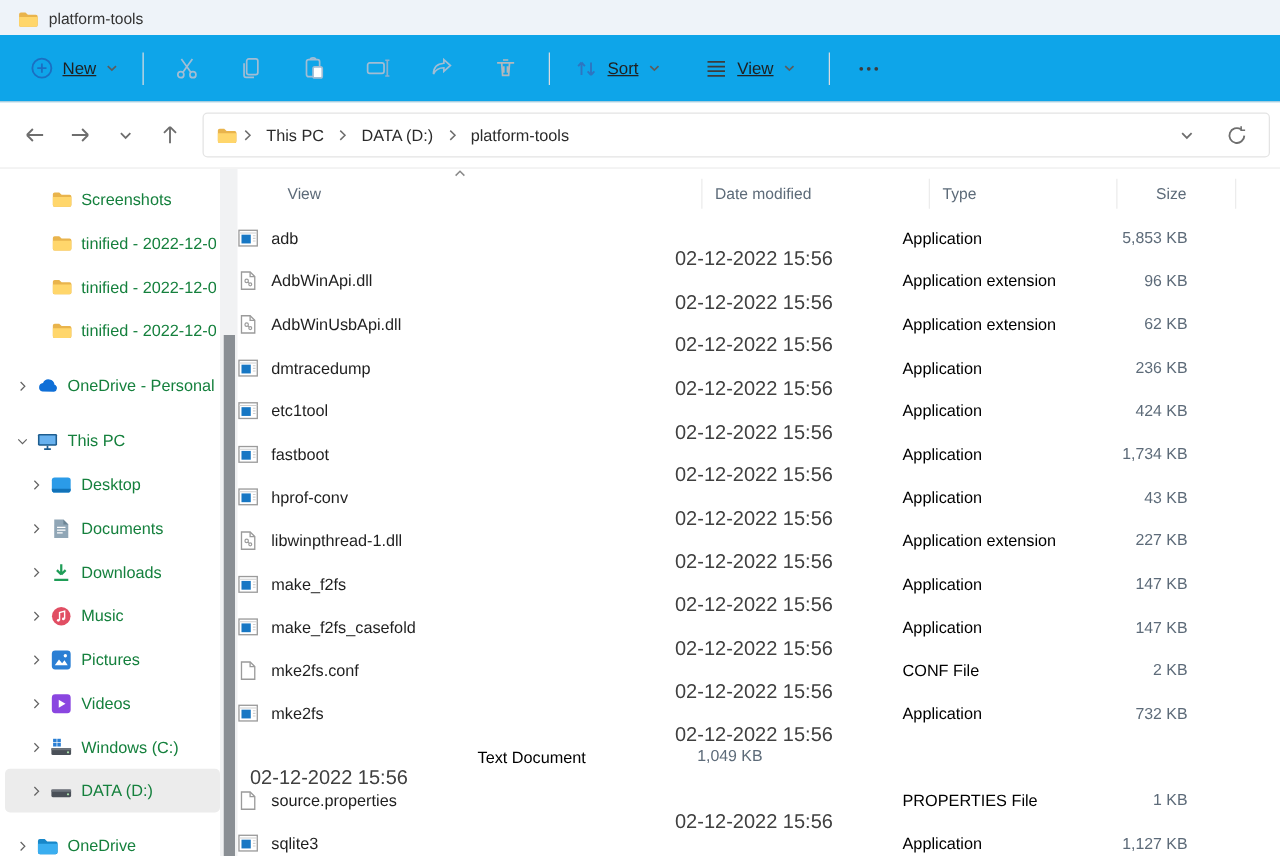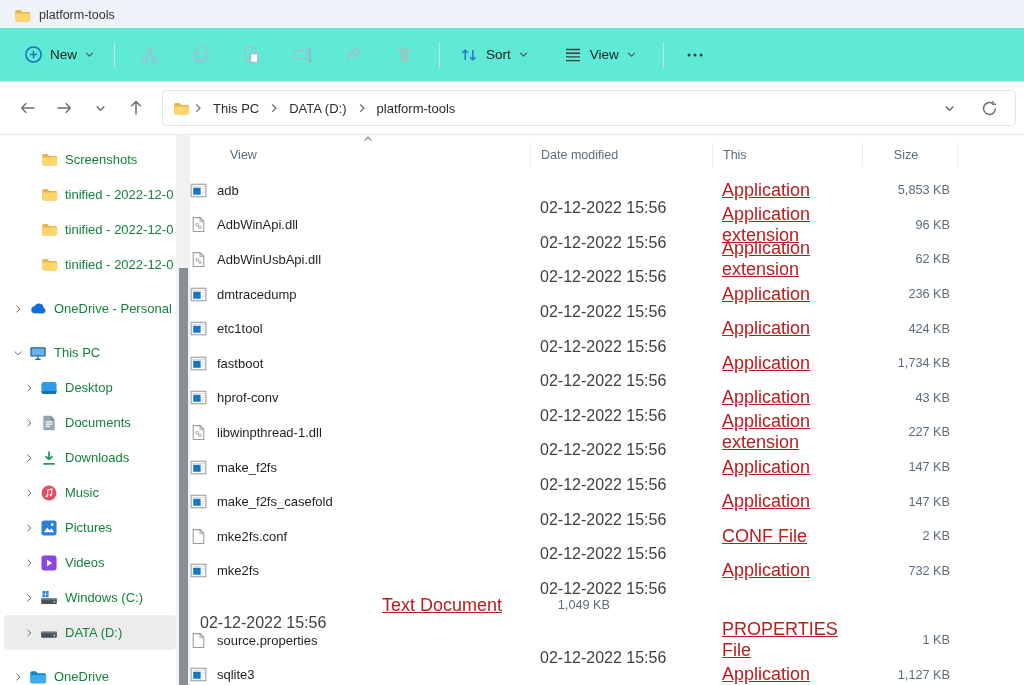--- a/index.html
+++ b/index.html
@@ -9,21 +9,21 @@
     font-size:13px; color:#222; background:#fff; position:relative;
   }
   svg { display:block; }
 
   
   .tabbar { height:28px; background:#eef3f9; display:flex; align-items:flex-end; padding-left:12px; }
   .tab { display:flex; align-items:center; gap:8px; height:26px; padding:0 10px 0 2px; }
   .tab-label { font-size:12.5px; color:#333; }
 
   
-  .toolbar { height:54px; background:#5eead4; border-bottom:1px solid #dcdcdc; display:flex; align-items:center; padding-left:14px; }
+  .toolbar { height:54px; background:#0ea5e9; border-bottom:1px solid #dcdcdc; display:flex; align-items:center; padding-left:14px;text-decoration:underline; }
   .tb-btn { background:transparent; border:none; border-radius:5px; display:inline-flex; align-items:center; gap:7px; padding:8px 10px; font-family:inherit; font-size:13.5px; color:#1f1f1f; cursor:default; }
   .tb-btn.icon-only { padding:8px 15px; }
   .tb-sep { width:1px; height:26px; background:#d6dbe0; margin:0 9px; }
   .tb-more { padding:8px 12px; }
 
   
   .addressbar { height:53px; background:#fff; border-bottom:1px solid #eaeaea; display:flex; align-items:center; padding:0 8px 0 10px; }
   .nav-btn { width:36px; height:34px; display:flex; align-items:center; justify-content:center; background:transparent; border:none; border-radius:4px; }
   .crumb-box { flex:1; height:36px; margin-left:8px; border:1px solid #e4e4e4; border-radius:4px; background:#fff; display:flex; align-items:center; padding:0 6px 0 10px; }
   .crumbs { display:flex; align-items:center; flex:1; }
@@ -45,30 +45,30 @@
   .s-icon { width:18px; height:18px; flex:none; margin:0 7px 0 3px; display:flex; align-items:center; justify-content:center; }
   .s-label { white-space:nowrap; overflow:hidden; color:#15803d; }
 
   .vscroll { position:absolute; left:176px; top:0; width:14px; bottom:0; background:#f1f2f3; }
   .vthumb { position:absolute; left:3px; width:9px; top:133px; bottom:0; background:#8a8f94; }
 
   .filelist { position:absolute; left:190px; right:0; top:0; bottom:0; }
   .fl-header { display:flex; height:36px; align-items:center; color:#5d6b79; font-size:12.5px; position:relative; margin-top:2px; }
   .hcell { height:24px; line-height:24px; }
   .h-name { width:340px; padding-left:40px; }
-  .h-date { width:182px; padding-left:10px; border-left:1px solid #ececec; }
+  .h-date { width:182px; padding-left:10px; border-left:1px solid #ececec;margin-left:31px; }
   .h-type { width:150px; padding-left:10px; border-left:1px solid #ececec; }
   .h-size { width:96px;  padding-right:8px; text-align:center; border-left:1px solid #ececec; border-right:1px solid #ececec; }
   .sort-caret { position:absolute; left:172px; top:-4px; }
 
   .row { display:flex; height:34.6px; align-items:center; }
   .c-name { width:340px; display:flex; align-items:center; gap:10px; color:#1f1f1f; overflow:hidden; white-space:nowrap; }
   .f-icon { width:17px; height:17px; flex:none; display:flex; align-items:center; justify-content:center; }
   .c-date { width:182px; padding-left:10px; color:#404040; font-size:16px;margin-top:36px; }
-  .c-type { width:150px; padding-left:10px; color:#b91c1c; font-size:18px;text-decoration:underline; }
+  .c-type { width:150px; padding-left:10px; color:#000000; font-size:13px; }
   .c-size { width:96px;  padding-right:8px; text-align:right; color:#5d6b79; font-size:12.7px; }
 </style>
 </head>
 <body>
 
 <div class="tabbar">
   <div class="tab">
     <span>
         <svg width="17" height="17" viewBox="0 0 16 16">
           <path d="M1.2 4.2q0-1.4 1.4-1.4h3.4l1.8 1.8h6q1.4 0 1.4 1.4v6.2q0 1.4-1.4 1.4H2.6q-1.4 0-1.4-1.4z" fill="#e9b44c"></path>
@@ -492,21 +492,21 @@
 
   <div class="filelist">
     <div class="fl-header">
       <span class="sort-caret">
           <svg width="12" height="12" viewBox="0 0 12 12" fill="none" stroke="#8a8a8a" stroke-width="1.2">
             <path d="M2.5 7.5 6 4l3.5 3.5"></path>
           </svg>
         </span>
       <div class="hcell h-name">View</div>
       <div class="hcell h-date">Date modified</div>
-      <div class="hcell h-type">This</div>
+      <div class="hcell h-type">Type</div>
       <div class="hcell h-size">Size</div>
     </div>
     <div id="file-rows">
         <div class="row">
     <div class="c-name">
       <span class="f-icon">
               <svg width="17" height="17" viewBox="0 0 16 16">
                 <rect x="1.1" y="2.1" width="13.8" height="11.8" fill="#fff" stroke="#9b9b9b" stroke-width="1"></rect>
                 <path d="M1.1 4.1h13.8" stroke="#cfcfcf" stroke-width=".8"></path>
                 <rect x="3" y="5.4" width="7" height="6.6" fill="#1777c4"></rect>

